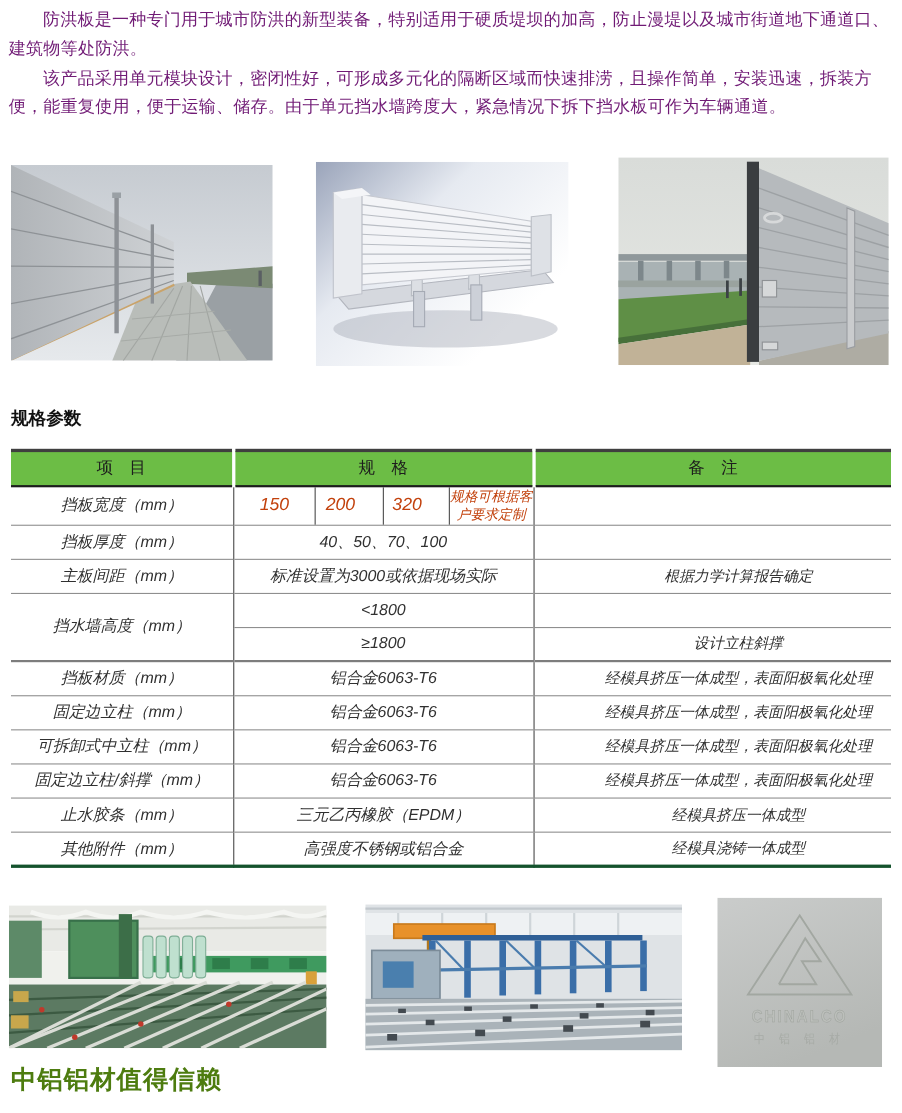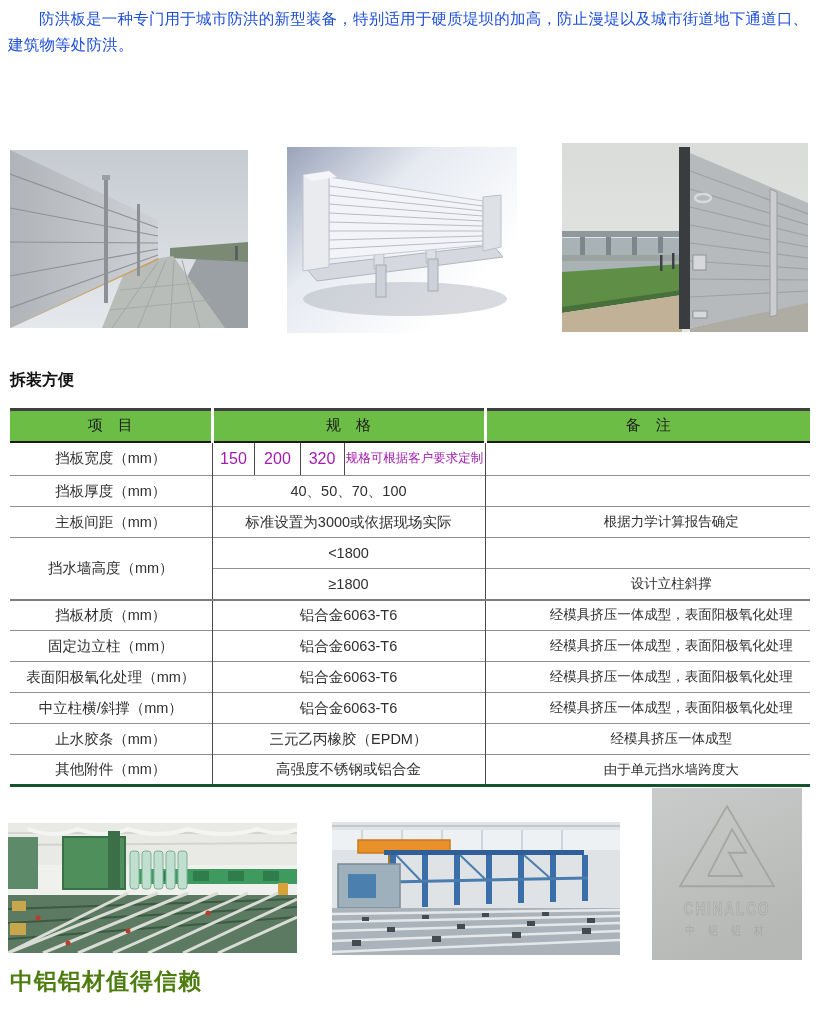--- a/index.html
+++ b/index.html
@@ -6,74 +6,75 @@
   html,body { background:#ffffff; }
   body {
     width: 820px; height: 1012px; position: relative;
     font-family: "Liberation Sans", "DejaVu Sans", sans-serif;
     color: #2e2e2e;
   }
   
   .intro { position:absolute; left:8px; top:6px; width:806px; }
   .intro p {
     text-indent: 2em; font-size: 15.5px; line-height: 26px;
-    color:#1d4ed8; margin-bottom: 1px; letter-spacing: .2px;
+    color:#701a75; margin-bottom: 1px; letter-spacing: .2px;
   }
   
   .img { position:absolute; overflow:hidden; }
   .img svg { display:block; width:100%; height:100%; }
   #img-road   { left:10px;  top:150px; width:238px; height:178px; }
   #img-render { left:287px; top:147px; width:230px; height:186px; }
   #img-river  { left:562px; top:143px; width:246px; height:189px; }
   #img-fact1  { left:8px;   top:823px; width:289px; height:130px; }
   #img-fact2  { left:332px; top:822px; width:288px; height:133px; }
-  #img-logo   { left:652px; top:788px; width:150px; height:172px; }
+  #img-logo   { left:652px; top:816px; width:150px; height:154px; }
   
   .section-title {
     position:absolute; left:10px; top:370px;
     font-size:16px; font-weight:bold; color:#111;
   }
   
   .spec-table-wrap { position:absolute; left:10px; top:408px; width:800px; }
   table { border-collapse: collapse; width:800px; table-layout: fixed;
           border-top:3px solid #3f3f3f; border-bottom:3px solid #14532d; }
   th {
     background:#6cbd45; height:32px; font-size:15px; font-weight:500;
     color:#1d1d1d; border-bottom:2px solid #1c1c1c; text-align:center;
   }
   th + th { border-left:3px solid #ffffff; }
   td {
     border-top:1px solid #8f8f8f; height:31px; text-align:center;
-    vertical-align:middle; font-size:14.5px; color:#303030;
+    vertical-align:middle; font-size:14.5px; color:#303030;font-style:italic;
   }
   tr.thick-top td { border-top:2px solid #7d7d7d; }
   td.vline { border-left:1px solid #4a4a4a; }
   td.item   { font-size:14.5px; }
   td.remark { font-size:13.5px;padding-left:47px; }
   td.widthcell { padding:0; height:34px; }
   .wflex { display:flex; width:100%; height:100%; align-items:stretch; }
   .wsub {
     display:flex; align-items:center; justify-content:center;
-    font-size:16px; color:#a21caf;
+    font-size:16px; color:#c2410c;margin-left:16px;
   }
   .wsub + .wsub { border-left:1px solid #4a4a4a; }
   .wsub.n1 { flex:0 0 15.4%; } .wsub.n2 { flex:0 0 16.6%; }
   .wsub.n3 { flex:0 0 16.2%; }
   .wsub.note { flex:1 1 auto; font-size:12.5px; }
   
   .footer-slogan {
     position:absolute; left:10px; top:966px;
     font-size:23px; font-weight:bold; color:#4d7c0f; letter-spacing:1px;
   }
 </style>
 </head>
 <body>
 
 <div class="intro">
   <p>防洪板是一种专门用于城市防洪的新型装备，特别适用于硬质堤坝的加高，防止漫堤以及城市街道地下通道口、建筑物等处防洪。</p>
+  <p>该产品采用单元模块设计，密闭性好，可形成多元化的隔断区域而快速排涝，且操作简单，安装迅速，拆装方便，能重复使用，便于运输、储存。由于单元挡水墙跨度大，紧急情况下拆下挡水板可作为车辆通道。</p>
 </div>
 
 <div class="img" id="img-road">
   <svg viewBox="0 0 238 178" preserveAspectRatio="none">
     <defs>
       <linearGradient id="sky1" x1="0" y1="0" x2="0" y2="1">
         <stop offset="0" stop-color="#c6cbd1"></stop>
           <stop offset="1" stop-color="#e6e9ec"></stop>
       </linearGradient>
       <linearGradient id="wall1" x1="0" y1="0" x2="1" y2="0">
@@ -168,21 +169,21 @@
     <line x1="128" y1="136" x2="246" y2="137" stroke="#9da1a4" stroke-width="1.2"></line>
     <line x1="128" y1="154" x2="246" y2="148" stroke="#9da1a4" stroke-width="1.2"></line>
     <polygon points="208,46 215,49 215,172 208,174" fill="#caccce" stroke="#999ca0" stroke-width="1"></polygon>
     <rect x="117" y="4" width="11" height="182" fill="#3a3d40"></rect>
     <ellipse cx="141" cy="55" rx="8" ry="4" fill="none" stroke="#d7d9da" stroke-width="2.5"></ellipse>
     <rect x="131" y="112" width="13" height="15" fill="#d6d8d9" stroke="#8e9194" stroke-width="1"></rect>
     <rect x="131" y="168" width="14" height="7" fill="#d6d8d9" stroke="#8e9194" stroke-width="1"></rect>
   </svg>
 </div>
 
-<div class="section-title">拆装方便</div>
+<div class="section-title">规格参数</div>
 
 <div class="spec-table-wrap">
   <table>
     <colgroup>
         <col style="width:202px">
         <col style="width:273px">
         <col style="width:325px">
       </colgroup>
     <thead>
       <tr>
@@ -227,38 +228,38 @@
         <td class="item">挡板材质（mm）</td>
         <td class="vline">铝合金6063-T6</td>
         <td class="vline remark">经模具挤压一体成型，表面阳极氧化处理</td>
       </tr>
       <tr>
         <td class="item">固定边立柱（mm）</td>
         <td class="vline">铝合金6063-T6</td>
         <td class="vline remark">经模具挤压一体成型，表面阳极氧化处理</td>
       </tr>
       <tr>
-        <td class="item">表面阳极氧化处理（mm）</td>
+        <td class="item">可拆卸式中立柱（mm）</td>
         <td class="vline">铝合金6063-T6</td>
         <td class="vline remark">经模具挤压一体成型，表面阳极氧化处理</td>
       </tr>
       <tr>
-        <td class="item">中立柱横/斜撑（mm）</td>
+        <td class="item">固定边立柱/斜撑（mm）</td>
         <td class="vline">铝合金6063-T6</td>
         <td class="vline remark">经模具挤压一体成型，表面阳极氧化处理</td>
       </tr>
       <tr>
         <td class="item">止水胶条（mm）</td>
         <td class="vline">三元乙丙橡胶（EPDM）</td>
         <td class="vline remark">经模具挤压一体成型</td>
       </tr>
       <tr>
         <td class="item">其他附件（mm）</td>
         <td class="vline">高强度不锈钢或铝合金</td>
-        <td class="vline remark">由于单元挡水墙跨度大</td>
+        <td class="vline remark">经模具浇铸一体成型</td>
       </tr>
     </tbody>
   </table>
 </div>
 
 <div class="img" id="img-fact1">
   <svg viewBox="0 0 289 130" preserveAspectRatio="none">
     <rect x="0" y="0" width="289" height="42" fill="#e9eae6"></rect>
     <line x1="0" y1="10" x2="289" y2="10" stroke="#d2d4ce" stroke-width="2"></line>
     <line x1="0" y1="22" x2="289" y2="20" stroke="#d2d4ce" stroke-width="2"></line>

